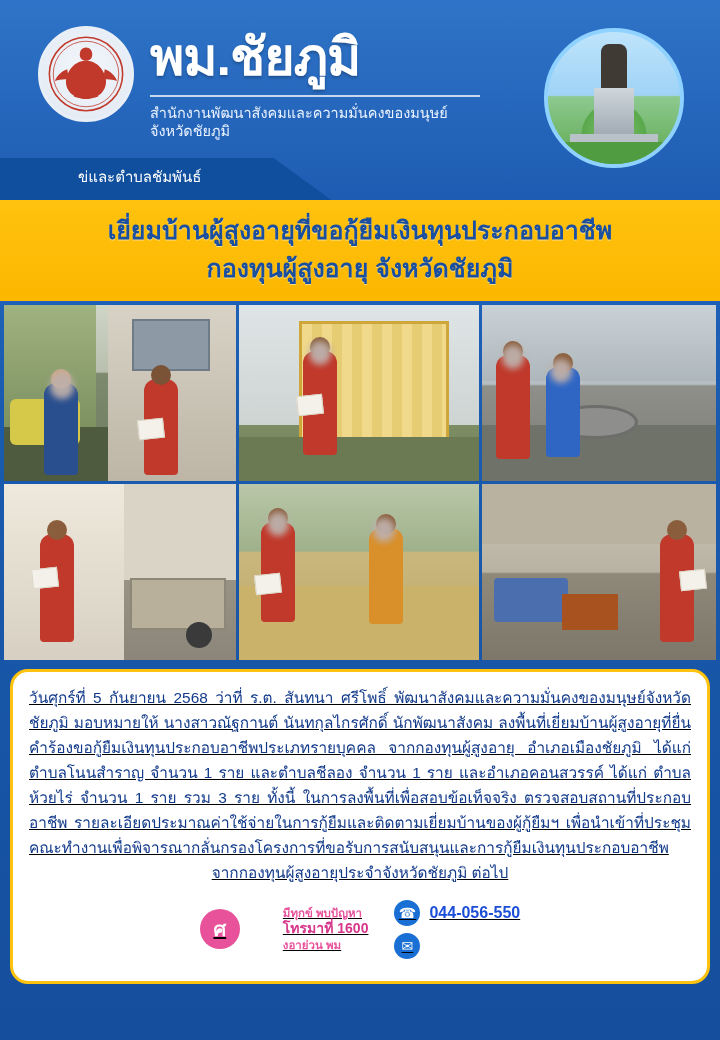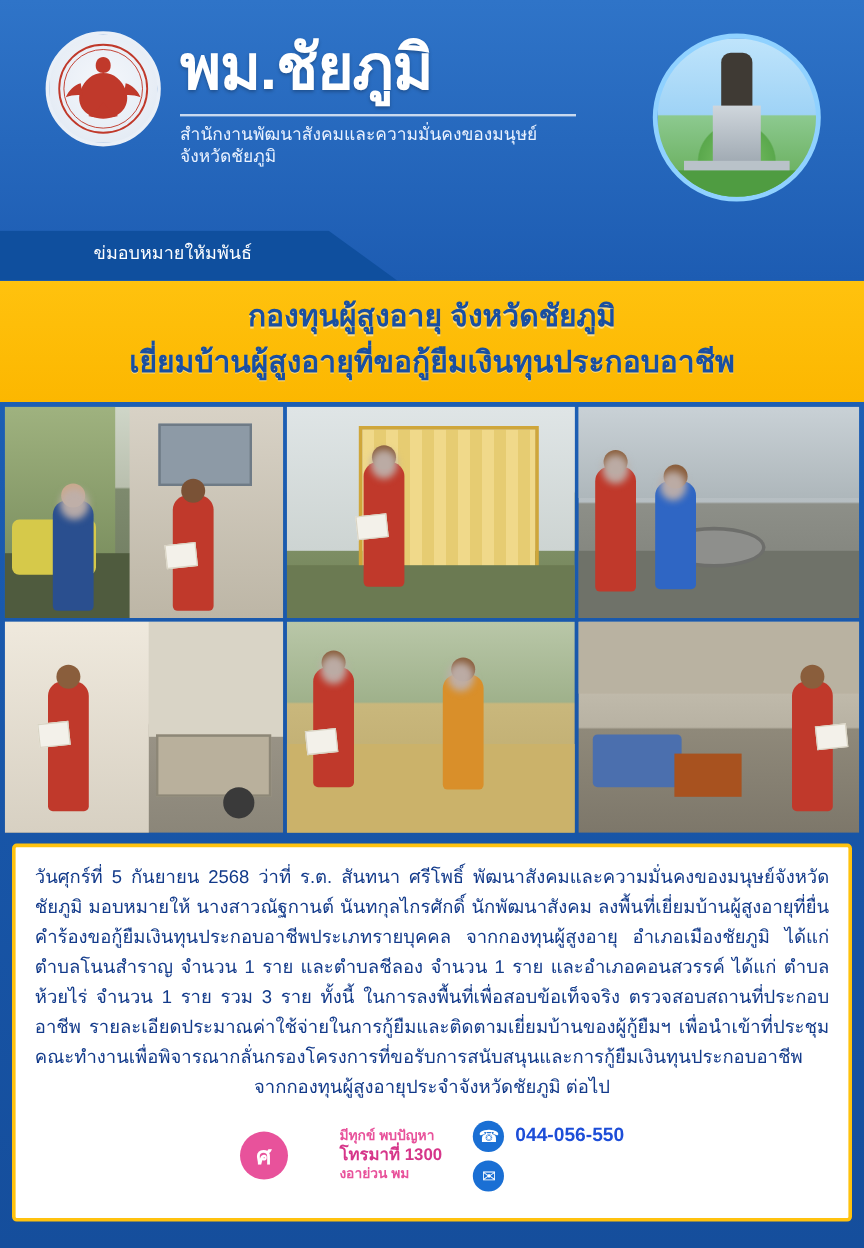--- a/index.html
+++ b/index.html
@@ -11,21 +11,21 @@
   }
   .poster {
     position: relative;
     width: 720px; height: 1040px;
     background: linear-gradient(180deg,#2a6fc4 0%, #1a5bb0 40%, #154e9c 100%);
   }
 
   
   .header {
     position: relative;
-    height: 234px;
+    height: 200px;
     background: linear-gradient(180deg,#2f74c8 0%, #1d5cb2 100%);
     overflow: hidden;
   }
   .header::after{
     content:"";
     position:absolute; left:0; right:0; bottom:0; height:42px;
     background:#0f4f9e;
     clip-path: polygon(0 0, 38% 0, 46% 100%, 0 100%);
   }
   .emblem {
@@ -119,22 +119,23 @@
   .paper {
     position:absolute; width:26px; height:20px; background:#f3f1ea;
     border:1px solid #d9d4c4; transform: rotate(-6deg);
   }
 
   
   .panel-wrap { padding: 6px 10px 0; }
   .panel {
     background: #ffffff;
     border: 3px solid #ffc20e;
-    border-radius: 4px;
+    border-radius: 18px;
     padding: 14px 16px 12px;
+    text-decoration: underline;
   }
   .body-text {
     color: #123a8a; font-size: 15.4px; line-height: 1.62;
     text-align: justify; text-align-last: center;
   }
 
   
   .footer {
     margin-top: 8px;
     display: flex; align-items: center; justify-content: center; gap: 26px;
@@ -184,26 +185,26 @@
       <div class="brand-sub">สำนักงานพัฒนาสังคมและความมั่นคงของมนุษย์จังหวัดชัยภูมิ</div>
     </div>
 
     <div class="photo-circle">
       <div class="statue"></div>
       <div class="pedestal"></div>
       <div class="base"></div>
       <div class="grass"></div>
     </div>
 
-    <div class="ribbon">ข่มอบหมายใหัมพันธ์</div>
+    <div class="ribbon">ข่และตำบลชัมพันธ์</div>
   </div>
 
   <div class="title-band">
+    <div class="title-line">เยี่ยมบ้านผู้สูงอายุที่ขอกู้ยืมเงินทุนประกอบอาชีพ</div>
     <div class="title-line">กองทุนผู้สูงอายุ จังหวัดชัยภูมิ</div>
-    <div class="title-line">เยี่ยมบ้านผู้สูงอายุที่ขอกู้ยืมเงินทุนประกอบอาชีพ</div>
   </div>
 
   <div class="photos">
 
     <div class="photo-row">
 
       <div class="ph" style="flex:0 0 232px;">
         <div class="sky" style="height:100%;background:linear-gradient(180deg,#cfd6c8 0%,#b9bfae 38%,#7e8a6e 39%,#6d7a5e 100%)"></div>
         <div style="position:absolute;left:0;top:0;width:92px;height:100%;background:linear-gradient(180deg,#9fb27f,#6f8354)"></div>
         <div style="position:absolute;left:0;bottom:0;width:232px;height:54px;background:#4f5b3e"></div>
@@ -291,21 +292,21 @@
 
   <div class="panel-wrap">
     <div class="panel">
       <div class="body-text">วันศุกร์ที่ 5 กันยายน 2568 ว่าที่ ร.ต. สันทนา ศรีโพธิ์ พัฒนาสังคมและความมั่นคงของมนุษย์จังหวัดชัยภูมิ มอบหมายให้ นางสาวณัฐกานต์ นันทกุลไกรศักดิ์ นักพัฒนาสังคม ลงพื้นที่เยี่ยมบ้านผู้สูงอายุที่ยื่นคำร้องขอกู้ยืมเงินทุนประกอบอาชีพประเภทรายบุคคล จากกองทุนผู้สูงอายุ อำเภอเมืองชัยภูมิ ได้แก่ ตำบลโนนสำราญ จำนวน 1 ราย และตำบลชีลอง จำนวน 1 ราย และอำเภอคอนสวรรค์ ได้แก่ ตำบลห้วยไร่ จำนวน 1 ราย รวม 3 ราย ทั้งนี้ ในการลงพื้นที่เพื่อสอบข้อเท็จจริง ตรวจสอบสถานที่ประกอบอาชีพ รายละเอียดประมาณค่าใช้จ่ายในการกู้ยืมและติดตามเยี่ยมบ้านของผู้กู้ยืมฯ เพื่อนำเข้าที่ประชุมคณะทำงานเพื่อพิจารณากลั่นกรองโครงการที่ขอรับการสนับสนุนและการกู้ยืมเงินทุนประกอบอาชีพจากกองทุนผู้สูงอายุประจำจังหวัดชัยภูมิ ต่อไป</div>
 
       <div class="footer">
         <div class="f-left">
           <div class="f-logo">ศ</div>
           <div class="f-left-txt">
             <div>มีทุกข์ พบปัญหา</div>
-            <div class="big">โทรมาที่ 1300</div>
+            <div class="big">โทรมาที่ 1600</div>
             <div>งอาย่วน พม</div>
           </div>
         </div>
 
         <div class="f-right">
           <div class="f-item">
             <div class="f-ic">☎</div>
             <div class="f-txt">044-056-550</div>
           </div>
           <div class="f-item">

